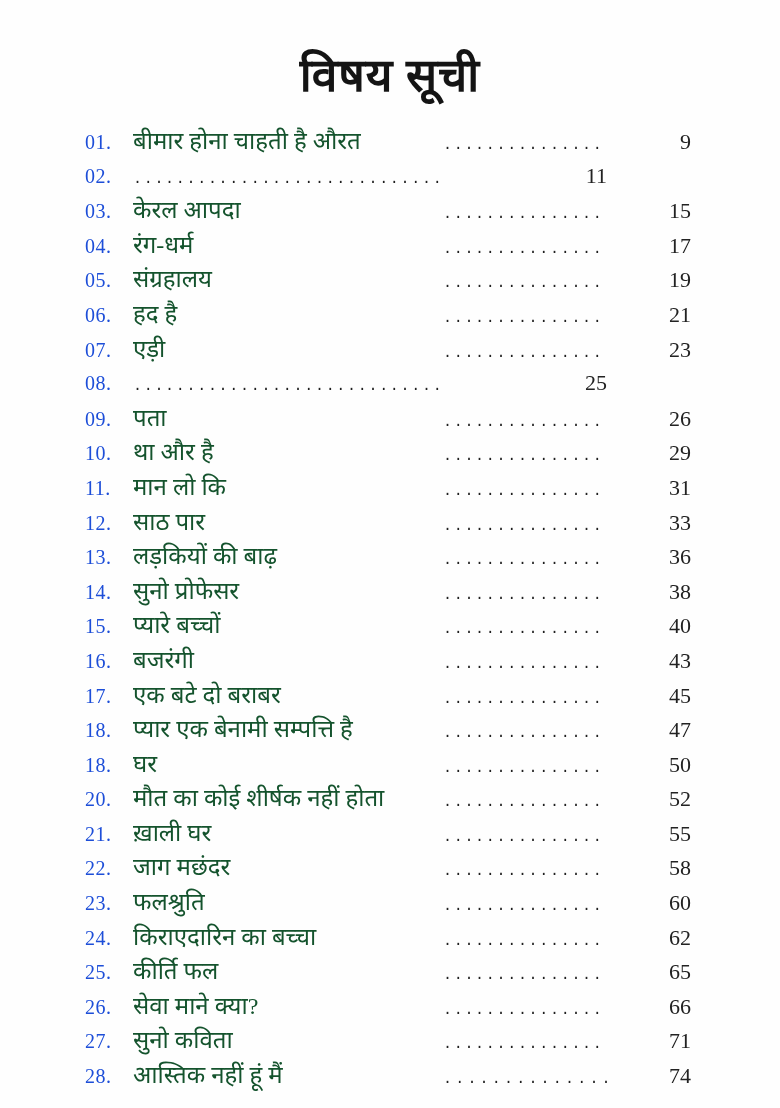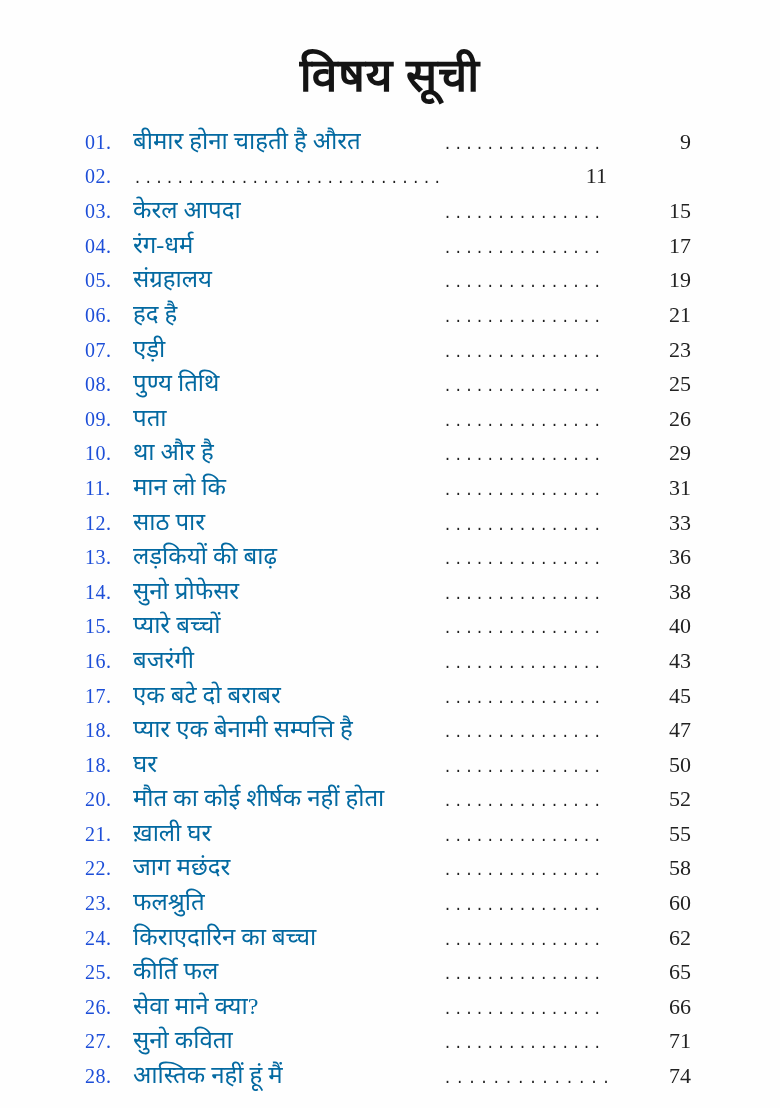--- a/index.html
+++ b/index.html
@@ -45,21 +45,21 @@
     white-space: nowrap;
   }
   .entry-number {
     font-size: 20px;
     color: #1d4ed8;
     letter-spacing: 0.5px;
   }
   .entry-title {
     font-size: 24px;
     overflow: hidden;
-    color: #0369a1;
+    color: #14532d;
   }
   .leader-dots {
     font-size: 15px;
     letter-spacing: 1.7px;
     overflow: hidden;
     color: #1f1f1f;
     font-family: "Liberation Mono", "DejaVu Sans Mono", monospace;
   }
   .leader-dots.wide {
     letter-spacing: 3.2px;
@@ -120,21 +120,20 @@
 
   <div class="toc-row">
     <span class="entry-number">07.</span>
     <span class="entry-title">एड़ी</span>
     <span class="leader-dots">..............................</span>
     <span class="page-number">23</span>
   </div>
 
   <div class="toc-row">
     <span class="entry-number">08.</span>
-    <span class="entry-title">पुण्य तिथि</span>
     <span class="leader-dots">..............................</span>
     <span class="page-number">25</span>
   </div>
 
   <div class="toc-row">
     <span class="entry-number">09.</span>
     <span class="entry-title">पता</span>
     <span class="leader-dots">..............................</span>
     <span class="page-number">26</span>
   </div>

